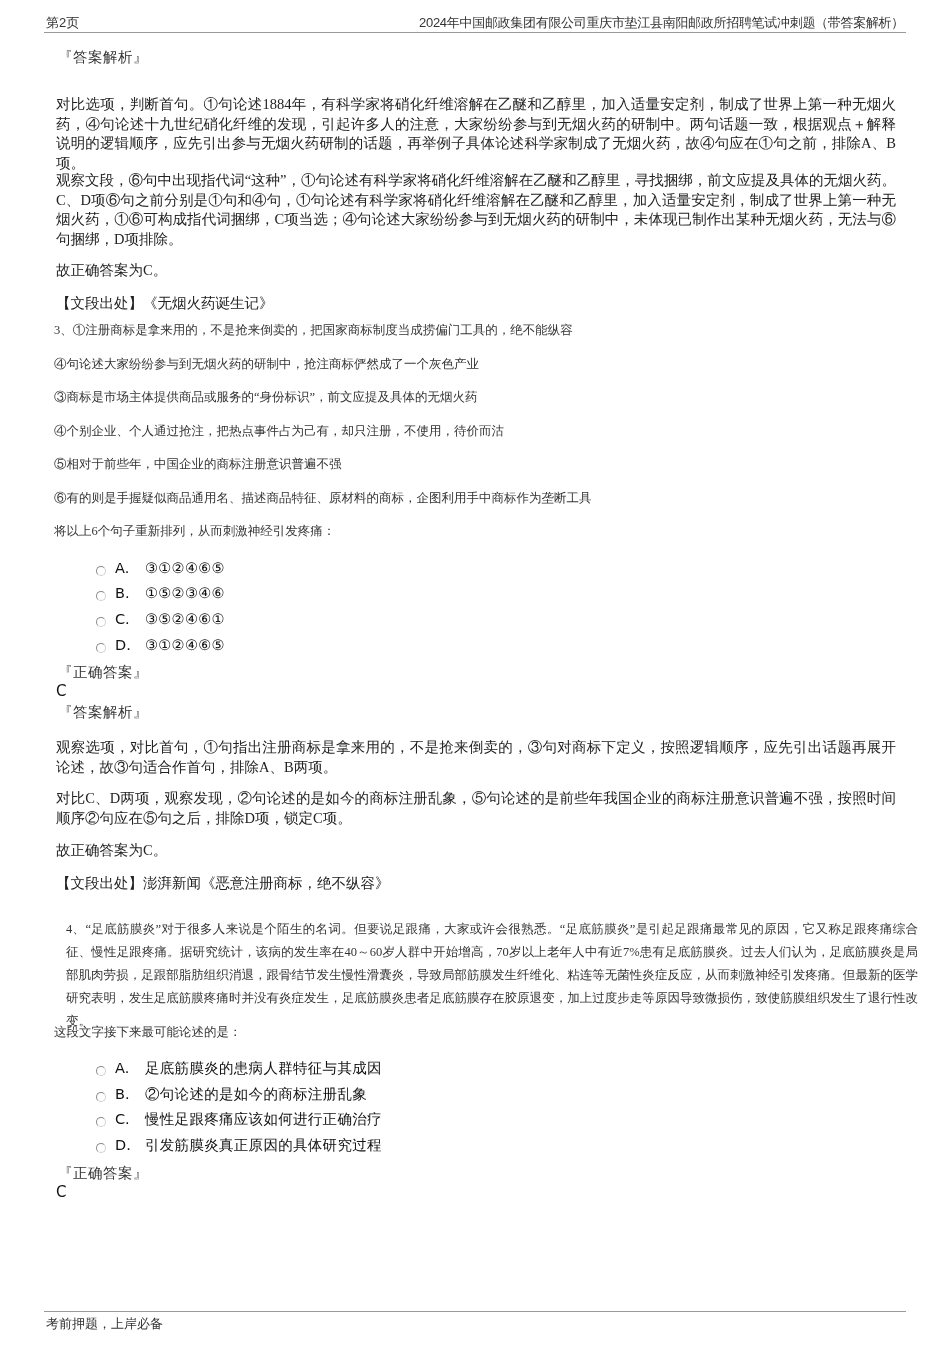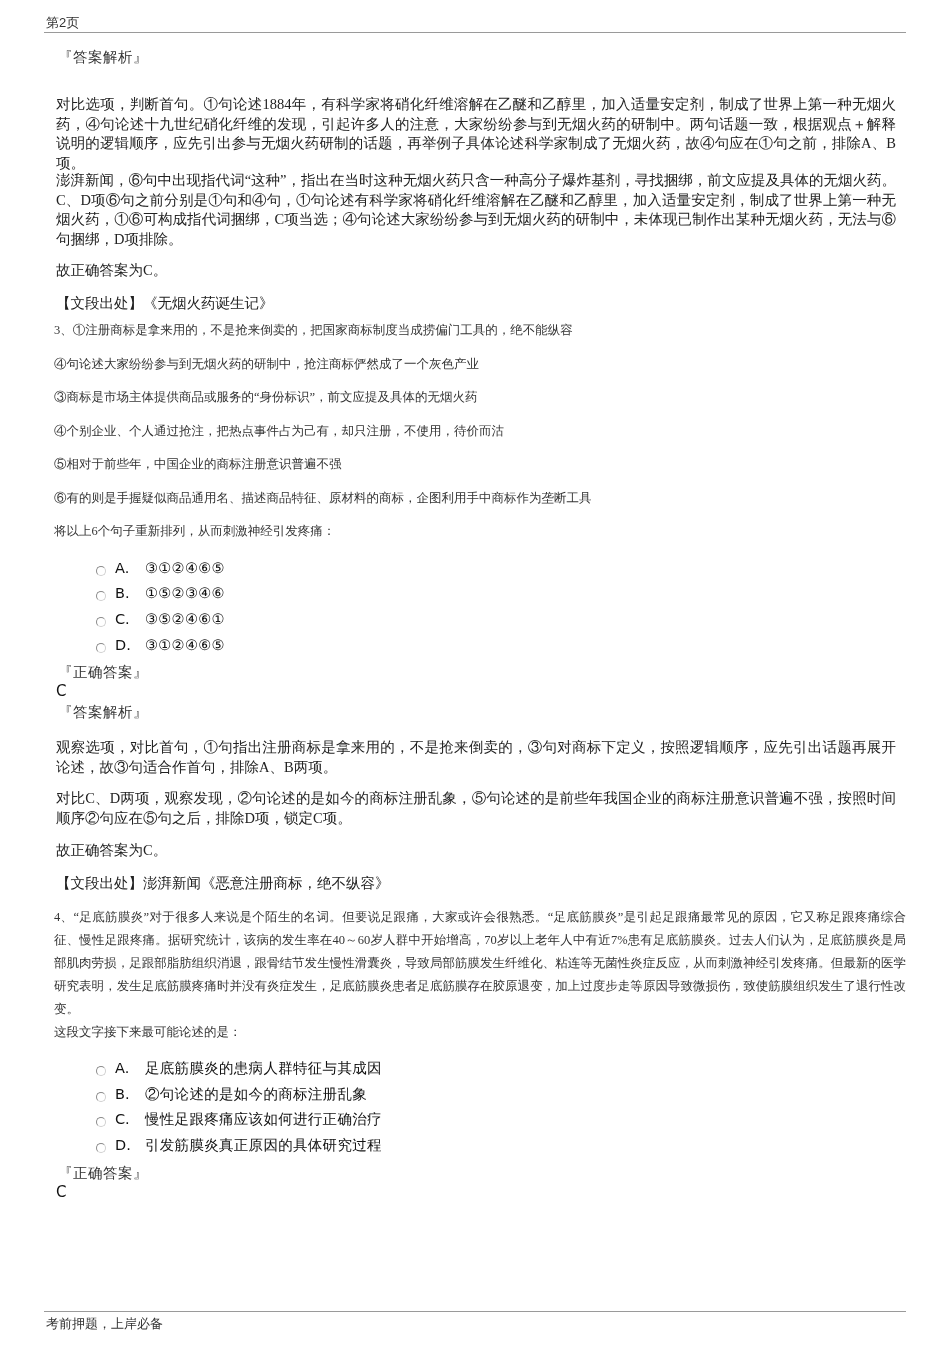--- a/index.html
+++ b/index.html
@@ -31,45 +31,46 @@
       font-size: 14.5px; line-height: 19.5px; color: #222; margin: 0; text-align: justify;
     }
     .source { font-family: "Liberation Serif", "DejaVu Serif", serif; font-size: 14.5px; color: #222; }
     .qline {
       font-family: "Liberation Serif", "DejaVu Serif", serif;
       font-size: 12.5px; color: #333; position: absolute; left: 54px;
     }
     .qtext {
       font-family: "Liberation Serif", "DejaVu Serif", serif;
       font-size: 12.5px; line-height: 23px; color: #333;
-      position: absolute; left: 54px; width: 852px; margin: 0; text-align: justify;
+      position: absolute; left: 54px; width: 852px; margin: 12px; text-align: justify;
     }
     .option {
       position: absolute; left: 96px; height: 20px; display: flex; align-items: center;
       font-size: 14.5px; color: #111; cursor: pointer;
     }
     .radio {
       width: 8px; height: 8px; border-radius: 50%;
       border: 1.5px solid #8a8a8a; border-right-color: #d0d0d0; border-bottom-color: #d0d0d0;
       background: #fff; margin-right: 9px; margin-top: 6px;
     }
     .opt-letter { width: 30px; font-family: "DejaVu Sans", sans-serif; }
     .opt-text { font-family: "DejaVu Serif", "Liberation Serif", serif; letter-spacing: 0.3px; }
     .answer-letter { position: absolute; left: 56px; font-size: 15px; color: #111; }
   </style>
 </head>
 <body>
 
 <div class="page-header">
   <span class="left">第2页</span>
+  <span class="right">2024年中国邮政集团有限公司重庆市垫江县南阳邮政所招聘笔试冲刺题（带答案解析）</span>
 </div>
 
 <div class="block tag" style="top:48px; left:58px;">『答案解析』</div>
 <p class="block para" style="top:95px;">对比选项，判断首句。①句论述1884年，有科学家将硝化纤维溶解在乙醚和乙醇里，加入适量安定剂，制成了世界上第一种无烟火药，④句论述十九世纪硝化纤维的发现，引起许多人的注意，大家纷纷参与到无烟火药的研制中。两句话题一致，根据观点＋解释说明的逻辑顺序，应先引出参与无烟火药研制的话题，再举例子具体论述科学家制成了无烟火药，故④句应在①句之前，排除A、B项。</p>
-<p class="block para" style="top:171px;">澎湃新闻，⑥句中出现指代词“这种”，指出在当时这种无烟火药只含一种高分子爆炸基剂，寻找捆绑，前文应提及具体的无烟火药。C、D项⑥句之前分别是①句和④句，①句论述有科学家将硝化纤维溶解在乙醚和乙醇里，加入适量安定剂，制成了世界上第一种无烟火药，①⑥可构成指代词捆绑，C项当选；④句论述大家纷纷参与到无烟火药的研制中，未体现已制作出某种无烟火药，无法与⑥句捆绑，D项排除。</p>
+<p class="block para" style="top:171px;">观察文段，⑥句中出现指代词“这种”，①句论述有科学家将硝化纤维溶解在乙醚和乙醇里，寻找捆绑，前文应提及具体的无烟火药。C、D项⑥句之前分别是①句和④句，①句论述有科学家将硝化纤维溶解在乙醚和乙醇里，加入适量安定剂，制成了世界上第一种无烟火药，①⑥可构成指代词捆绑，C项当选；④句论述大家纷纷参与到无烟火药的研制中，未体现已制作出某种无烟火药，无法与⑥句捆绑，D项排除。</p>
 <p class="block para" style="top:261px;">故正确答案为C。</p>
 <div class="block source" style="top:294px; left:56px;">【文段出处】《无烟火药诞生记》</div>
 
 <div class="qline" style="top:322px;">3、①注册商标是拿来用的，不是抢来倒卖的，把国家商标制度当成捞偏门工具的，绝不能纵容</div>
 <div class="qline" style="top:356px;">④句论述大家纷纷参与到无烟火药的研制中，抢注商标俨然成了一个灰色产业</div>
 <div class="qline" style="top:389px;">③商标是市场主体提供商品或服务的“身份标识”，前文应提及具体的无烟火药</div>
 <div class="qline" style="top:423px;">④个别企业、个人通过抢注，把热点事件占为己有，却只注册，不使用，待价而沽</div>
 <div class="qline" style="top:456px;">⑤相对于前些年，中国企业的商标注册意识普遍不强</div>
 <div class="qline" style="top:490px;">⑥有的则是手握疑似商品通用名、描述商品特征、原材料的商标，企图利用手中商标作为垄断工具</div>
 <div class="qline" style="top:523px;">将以上6个句子重新排列，从而刺激神经引发疼痛：</div>

